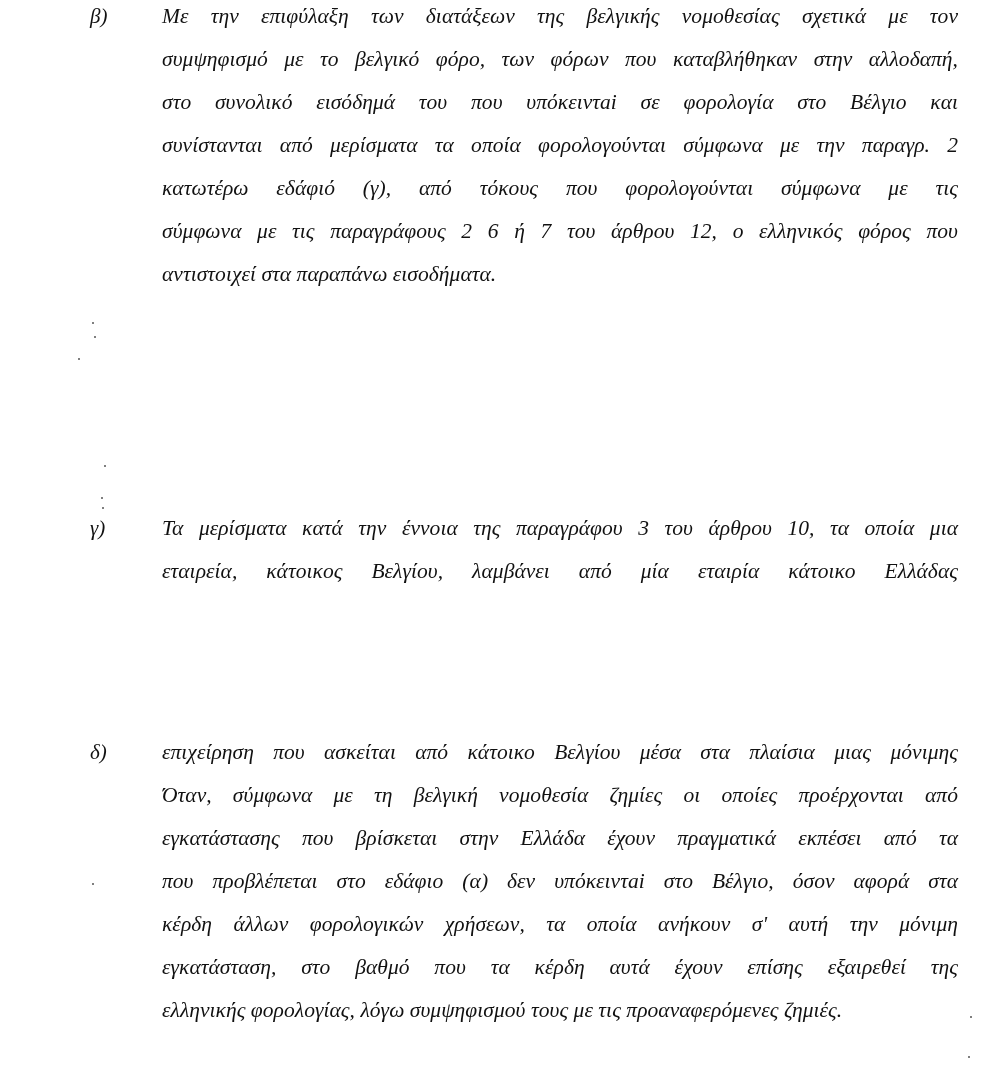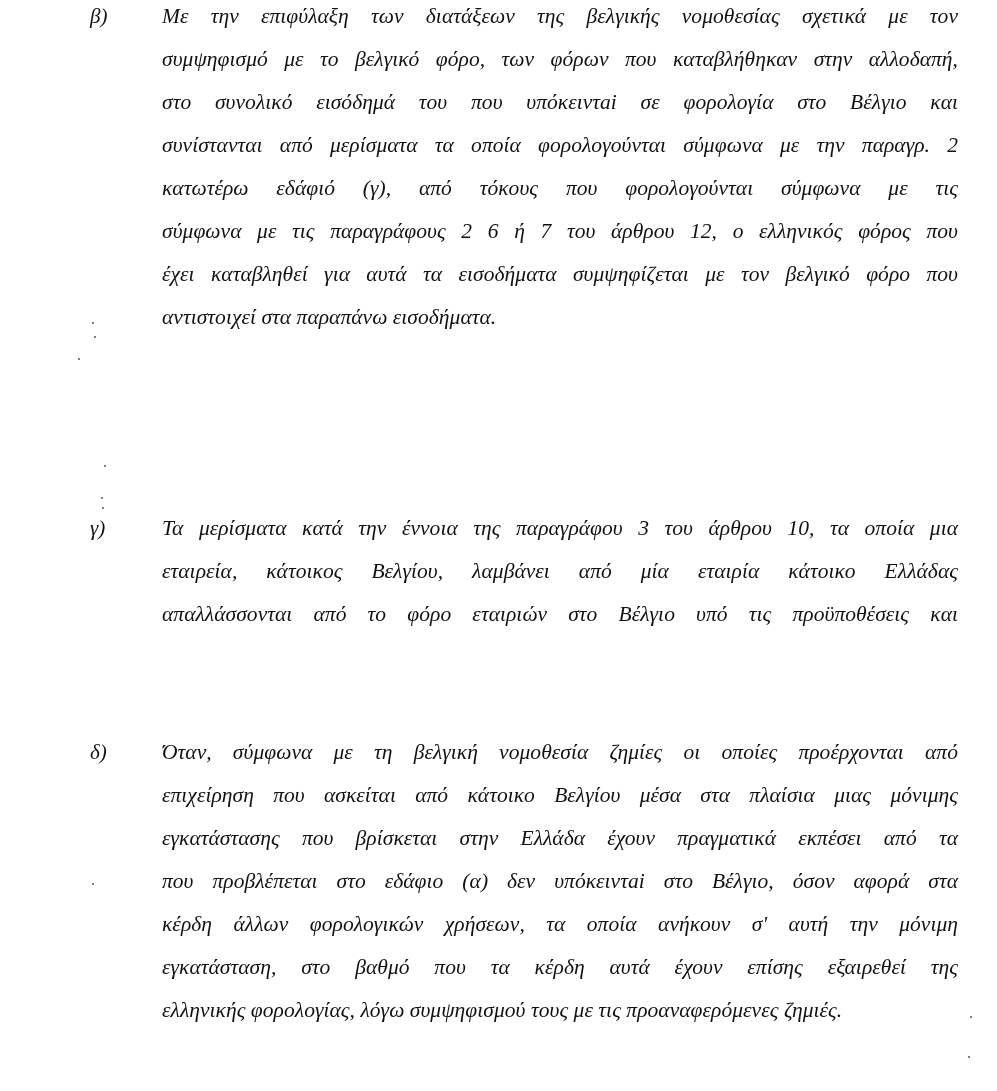--- a/index.html
+++ b/index.html
@@ -72,39 +72,37 @@
 
   <div class="clause" id="clause-beta">
     <span class="clause-label">β)</span>
     <div class="clause-body">
       <span class="line">Με την επιφύλαξη των διατάξεων της βελγικής νομοθεσίας σχετικά με τον</span>
       <span class="line">συμψηφισμό με το βελγικό φόρο, των φόρων που καταβλήθηκαν στην αλλοδαπή,</span>
       <span class="line">στο συνολικό εισόδημά του που υπόκειντai σε φορολογία στο Βέλγιο και</span>
       <span class="line">συνίστανται από μερίσματα τα οποία φορολογούνται σύμφωνα με την παραγρ. 2</span>
       <span class="line">κατωτέρω εδάφιό (γ), από τόκους που φορολογούνται σύμφωνα με τις</span>
       <span class="line">σύμφωνα με τις παραγράφους 2 6 ή 7 του άρθρου 12, ο ελληνικός φόρος που</span>
-      <span class="line">έχει καταβληθεί για αυτά τα εισοδήματα  συμψηφίζεται με τον βελγικό φόρο που</span>
       <span class="line last">αντιστοιχεί στα παραπάνω εισοδήματα.</span>
     </div>
   </div>
 
   <div class="clause" id="clause-gamma">
     <span class="clause-label">γ)</span>
     <div class="clause-body">
       <span class="line">Τα μερίσματα κατά την έννοια της παραγράφου 3 του άρθρου 10, τα οποία μια</span>
       <span class="line">εταιρεία, κάτοικος Βελγίου, λαμβάνει από μία εταιρία κάτοικο Ελλάδας</span>
-      <span class="line">απαλλάσσονται από το φόρο εταιριών στο Βέλγιο υπό τις προϋποθέσεις και</span>
     </div>
   </div>
 
   <div class="clause" id="clause-delta">
     <span class="clause-label">δ)</span>
     <div class="clause-body">
+      <span class="line">επιχείρηση  που ασκείται από κάτοικο Βελγίου μέσα στα πλαίσια μιας μόνιμης</span>
       <span class="line">Όταν, σύμφωνα με τη βελγική νομοθεσία ζημίες οι οποίες προέρχονται από</span>
-      <span class="line">επιχείρηση  που ασκείται από κάτοικο Βελγίου μέσα στα πλαίσια μιας μόνιμης</span>
       <span class="line">εγκατάστασης που βρίσκεται στην Ελλάδα έχουν πραγματικά εκπέσει από τα</span>
       <span class="line">που προβλέπεται στο εδάφιο (α) δεν υπόκειντai στο Βέλγιο, όσον αφορά στα</span>
       <span class="line">κέρδη άλλων φορολογικών χρήσεων, τα οποία ανήκουν σ' αυτή την μόνιμη</span>
       <span class="line">εγκατάσταση, στο βαθμό που τα κέρδη αυτά έχουν επίσης εξαιρεθεί της</span>
       <span class="line last">ελληνικής φορολογίας, λόγω συμψηφισμού τους με τις προαναφερόμενες ζημιές.</span>
     </div>
   </div>
 
   <span class="speck" style="left:92px;top:322px;"></span>
   <span class="speck" style="left:94px;top:336px;"></span>

